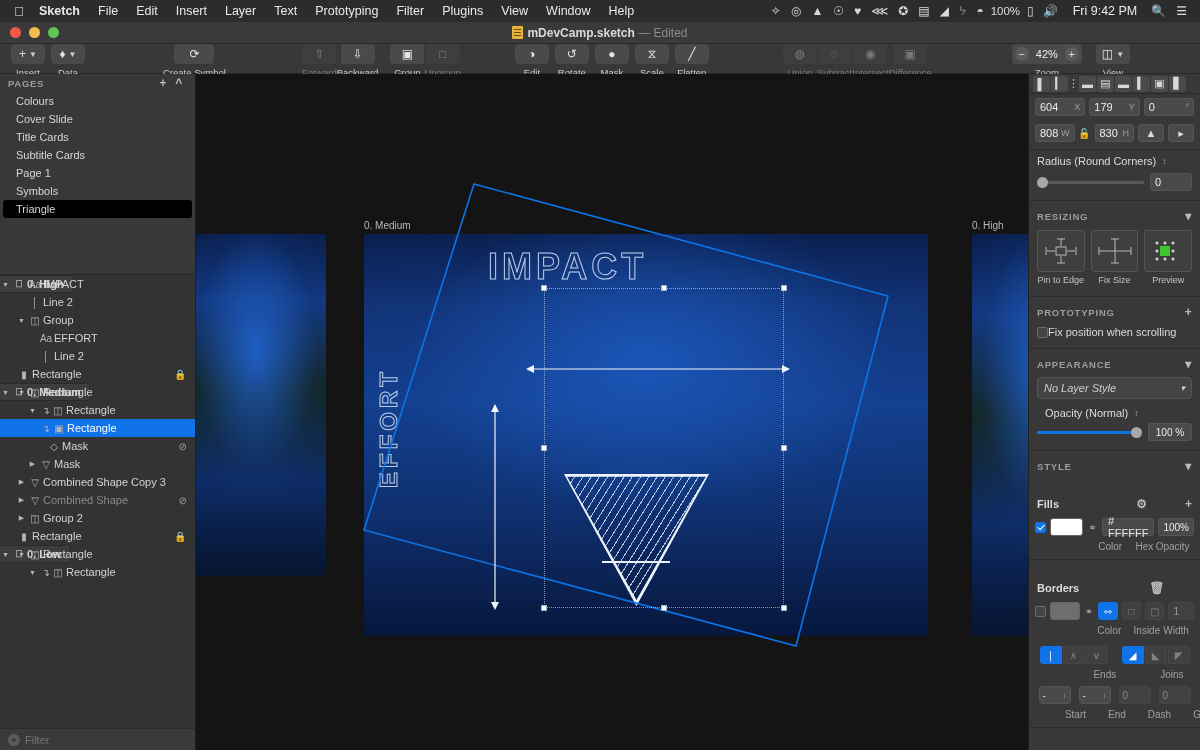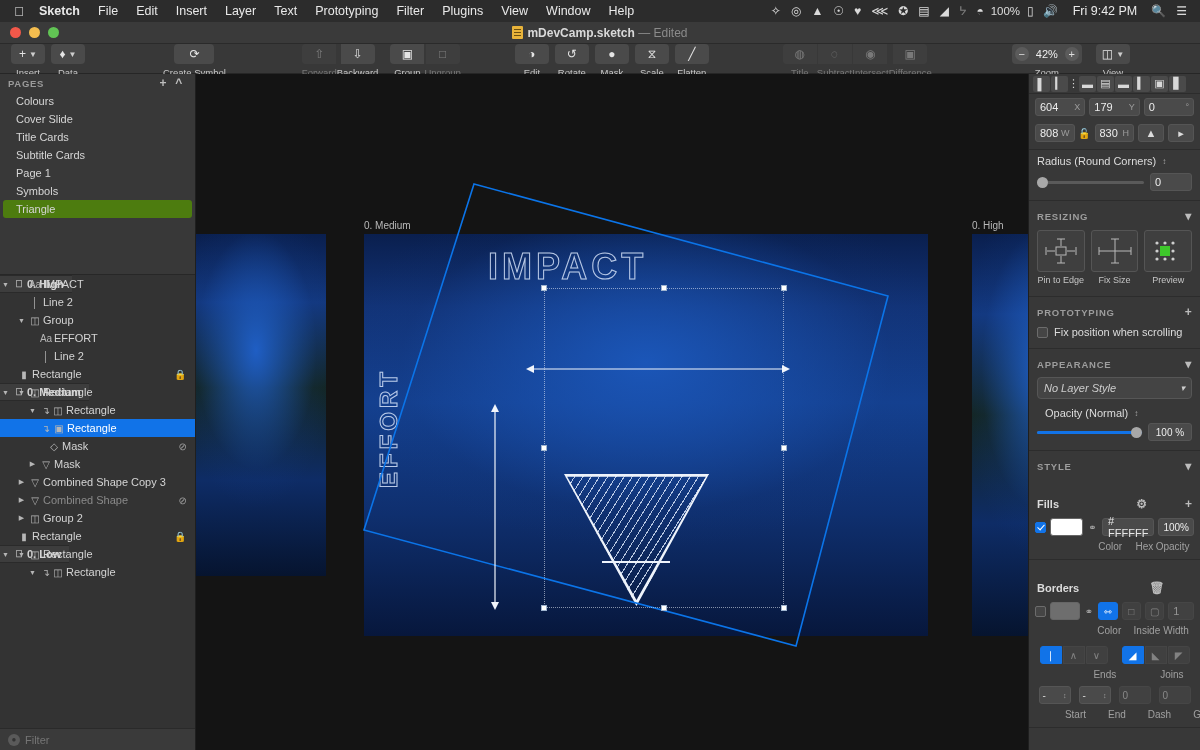--- a/index.html
+++ b/index.html
@@ -88,21 +88,21 @@
     height:18px; display:flex; align-items:center; padding:0 8px;
     font-size:9.5px; letter-spacing:.7px; color:#9b9b9b; font-weight:600;
   }
   .pages-header .grow{flex:1;}
   .pages-header .hicon { padding:0 4px; font-size:12px; color:#bdbdbd; }
   .pages-list { }
   .page-item {
     height:18px; display:flex; align-items:center; padding-left:16px;
     font-size:11px; color:#d6d6d6;
   }
-  .page-item.selected { background:#4d7c0f; border-radius:3px; margin:0 3px; padding-left:13px; }
+  .page-item.selected { background:#000000; border-radius:3px; margin:0 3px; padding-left:13px; }
 
   .layers {
     flex:1; background:#333333; border-top:1px solid #272727; overflow:hidden;
     margin-top:56px;
   }
   .layer-row {
     height:18px; display:flex; align-items:center; font-size:11px; color:#d4d4d4;
     padding-right:8px; position:relative;
   }
   .layer-row.artboard { background:#3d3d3d; border-top:1px solid #2a2a2a; border-bottom:1px solid #2a2a2a; font-weight:600;}
@@ -210,21 +210,21 @@
     display:flex; gap:6px; padding:4px 8px 8px 8px;
   }
   .rz { flex:1; display:flex; flex-direction:column; align-items:center; }
   .rzbox { width:100%; height:42px; background:#3f3f3f; border:1px solid #555; border-radius:3px;
      display:flex; align-items:center; justify-content:center; }
   .rzlab { font-size:9px; color:#c5c5c5; margin-top:3px; }
   .chk { width:11px;height:11px;border:1px solid #6c6c6c;border-radius:2px;background:#454545;flex:none;}
   .chk.on { background:#1173e8; border-color:#1173e8; position:relative;}
   .chk.on:after{content:"";position:absolute;left:3px;top:0.5px;width:3px;height:6px;
     border:solid #fff;border-width:0 1.6px 1.6px 0;transform:rotate(42deg);}
-  .cbrow { display:flex; align-items:flex-end; gap:6px; padding:4px 8px 7px 8px; font-size:11px; color:#dcdcdc;}
+  .cbrow { display:flex; align-items:flex-end; padding:4px 8px 7px 8px; font-size:11px; color:#dcdcdc;}
   .stylesel {
     margin:3px 8px 6px 8px; height:22px; background:#444; border:1px solid #565656; border-radius:4px;
     display:flex; align-items:center; padding:0 6px; font-size:11px; font-style:italic; color:#cdcdcd;
   }
   .stylesel .grow{flex:1;}
   .opacityrow { display:flex; align-items:center; gap:6px; padding:2px 8px 6px 8px; }
   .oslider { flex:1; height:3px; background:#5a5a5a; border-radius:2px; position:relative;}
   .oslider .fill{position:absolute;left:0;top:0;height:3px;background:#1173e8;border-radius:2px;}
   .oslider .knob{position:absolute; top:-4px; width:11px;height:11px;border-radius:50%;background:#a8a8a8;}
   .swatch { width:34px;height:18px;border:1px solid #666;border-radius:3px;}
@@ -379,21 +379,21 @@
           </div>
         <div class="tblabel">Flatten</div>
       </div>
     </div>
 
     <div class="tbgroup" style="margin-left:68px;">
       <div class="tbitem">
         <div class="tbbtn grouped disabled" style="border-radius:4px 0 0 4px;">
             <span>◍</span>
           </div>
-        <div class="tblabel dim">Title</div>
+        <div class="tblabel dim">Union</div>
       </div>
       <div class="tbitem" style="margin-left:-6px;">
         <div class="tbbtn grouped disabled">
             <span>◌</span>
           </div>
         <div class="tblabel dim">Subtract</div>
       </div>
       <div class="tbitem" style="margin-left:-6px;">
         <div class="tbbtn grouped disabled">
             <span>◉</span>

